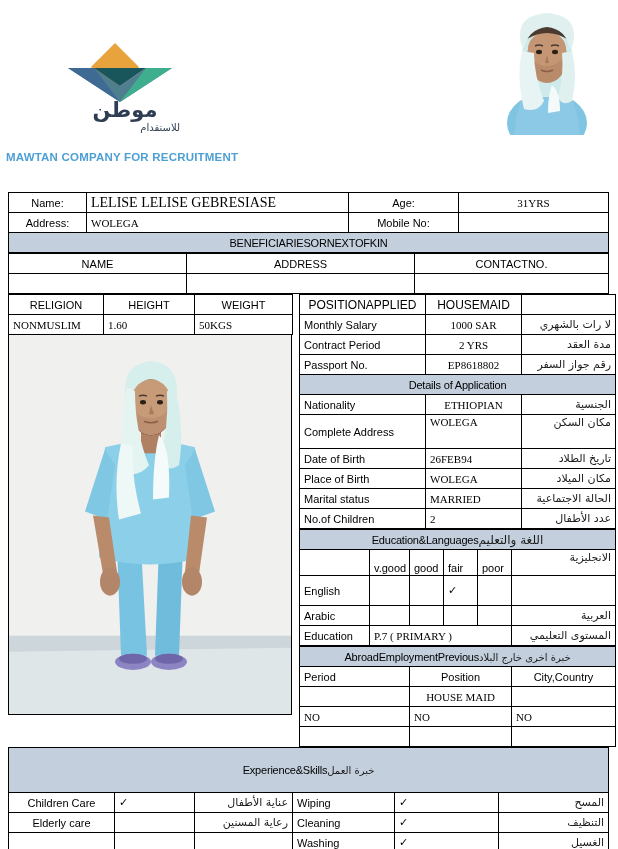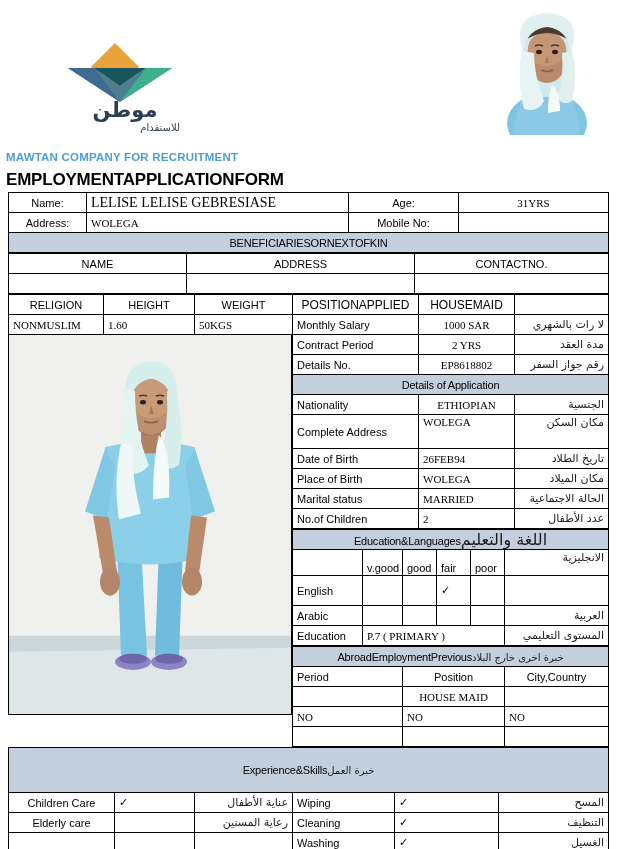--- a/index.html
+++ b/index.html
@@ -144,20 +144,21 @@
   
   .sheet {
     position: absolute;
     left: 8px; top: 192px;
     width: 600px;
   }
 
   .mid-wrap {
     display: flex;
     width: 100%;
+    gap: 7px;
   }
   .mid-left {
     width: 284px;
     flex: 0 0 284px;
   }
   .mid-right {
     width: 316px;
     flex: 0 0 316px;
   }
   .photo-slot {
@@ -201,21 +202,20 @@
       <path d="M53 50 L51 58 L55 58 Z" fill="#a87a5c"></path>
       <path d="M47 65 Q53 68 59 65" stroke="#8a5f48" stroke-width="1.5" fill="none"></path>
       <path d="M26 30 Q26 10 53 8 Q80 10 80 30 Q80 40 76 44 Q72 24 53 22 Q34 24 30 44 Q26 40 26 30 Z" fill="#dff0ef"></path>
       <path d="M28 46 Q22 72 30 104 Q44 108 50 96 Q40 70 40 48 Z" fill="#e8f4f3"></path>
       <path d="M78 46 Q84 70 78 96 Q68 102 64 92 Q70 70 68 48 Z" fill="#dff0ef"></path>
       <path d="M58 80 Q66 86 66 106 L54 108 Q54 90 58 80 Z" fill="#f4faf9"></path>
     </svg>
   </div>
 
   <div class="company-name">MAWTAN COMPANY FOR RECRUITMENT</div>
-  <div class="form-title">EMPLOYMENTAPPLICATIONFORM</div>
 </div>
 
 <div class="sheet">
 
   <table class="grid">
     <colgroup>
         <col style="width:78px">
         <col style="width:262px">
         <col style="width:110px">
         <col style="width:150px">
@@ -345,21 +345,21 @@
             <td class="lbl">Monthly Salary</td>
             <td class="val-serif-c">1000 SAR</td>
             <td class="ar">لا رات بالشهري</td>
           </tr>
           <tr>
             <td class="lbl">Contract Period</td>
             <td class="val-serif-c">2 YRS</td>
             <td class="ar">مدة العقد</td>
           </tr>
           <tr>
-            <td class="lbl">Details No.</td>
+            <td class="lbl">Passport No.</td>
             <td class="val-serif-c">EP8618802</td>
             <td class="ar">رقم جواز السفر</td>
           </tr>
           <tr>
             <td class="hdr" colspan="3">Details of Application</td>
           </tr>
           <tr>
             <td class="lbl">Nationality</td>
             <td class="val-serif-c">ETHIOPIAN</td>
             <td class="ar">الجنسية</td>
@@ -397,21 +397,21 @@
           <col style="width:70px">
             <col style="width:40px">
             <col style="width:34px">
           <col style="width:34px">
             <col style="width:34px">
             <col style="width:104px">
         </colgroup>
         <tbody>
           <tr>
             <td class="hdr" colspan="6" style="padding:0">
-              <span>Education&amp;Languages</span><span class="ar" style="font-size:16px">اللغة والتعليم</span>
+              <span>Education&amp;Languages</span><span class="ar" style="font-size:12px">اللغة والتعليم</span>
             </td>
           </tr>
           <tr>
             <td style="height:26px"></td>
             <td style="vertical-align:bottom" class="lbl">v.good</td>
             <td style="vertical-align:bottom" class="lbl">good</td>
             <td style="vertical-align:bottom" class="lbl">fair</td>
             <td style="vertical-align:bottom" class="lbl">poor</td>
             <td class="ar" style="vertical-align:top">الانجليزية</td>
           </tr>

